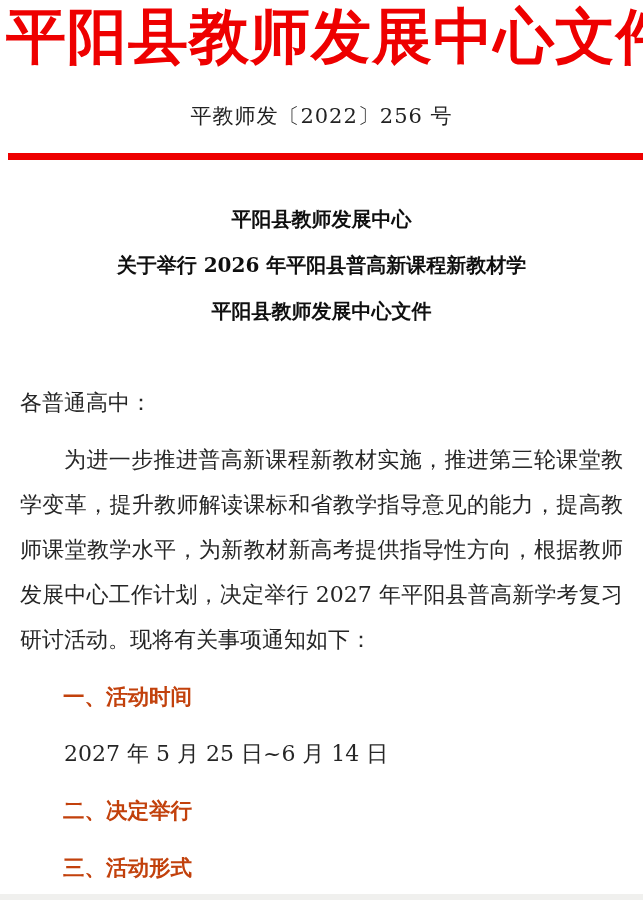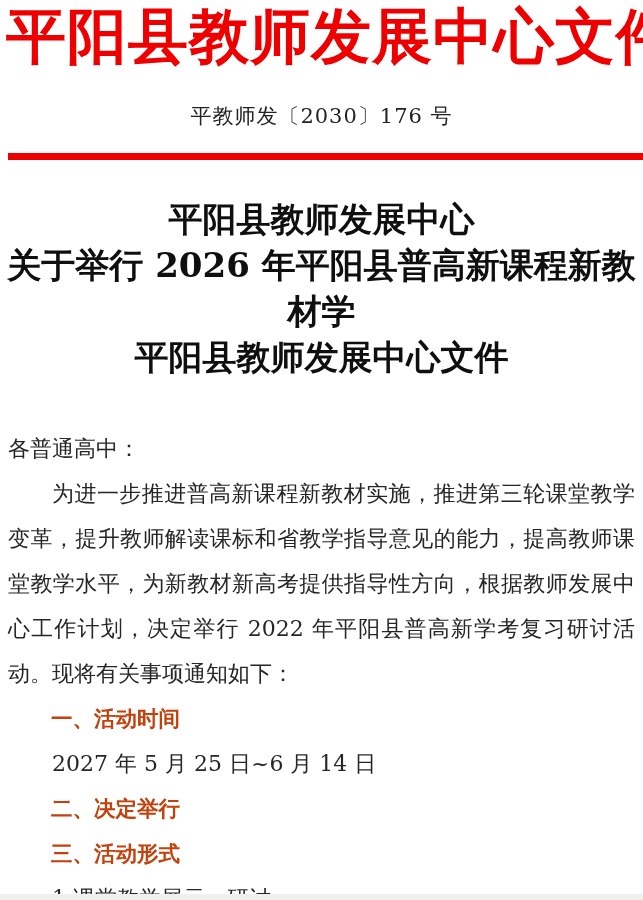--- a/index.html
+++ b/index.html
@@ -34,33 +34,33 @@
     color: #222;
   }
   .red-rule {
     margin: 23px 0 0 8px;
     height: 7px;
     background: var(--red);
   }
   .doc-title {
     margin: 36px 6px 0;
     text-align: center;
-    font-size: 34px;
+    font-size: 20px;
     font-weight: bold;
     line-height: 46px;
     color: #0f0f0f;
   }
   .body-text {
     margin: 46px 8px 0;
     font-size: 22px;
     line-height: 45px;
     text-align: justify;
     color: #262626;
   }
-  .body-text p { margin: 0; }
+  .body-text p { margin: 12px; }
   .indent { text-indent: 2em; }
   .section-heading {
     font-weight: bold;
     text-indent: 2em;
     color: #c2410c;
     font-family: "DejaVu Sans", "Liberation Sans", sans-serif;
     font-size: 21.5px;
   }
   .bottom-strip {
     position: absolute;
@@ -69,33 +69,33 @@
     background: #f0f0ee;
   }
 </style>
 </head>
 <body>
 
 <div class="page">
 
   <header>
     <h1 class="org-title">平阳县教师发展中心文件</h1>
-    <div class="doc-number">平教师发〔2030〕176 号</div>
+    <div class="doc-number">平教师发〔2022〕256 号</div>
     <div class="red-rule"></div>
   </header>
 
   <h2 class="doc-title">
     <span style="display:block">平阳县教师发展中心</span>
     <span style="display:block">关于举行 2026 年平阳县普高新课程新教材学</span>
     <span style="display:block">平阳县教师发展中心文件</span>
   </h2>
 
   <div class="body-text">
     <p>各普通高中：</p>
-    <p class="indent">为进一步推进普高新课程新教材实施，推进第三轮课堂教学变革，提升教师解读课标和省教学指导意见的能力，提高教师课堂教学水平，为新教材新高考提供指导性方向，根据教师发展中心工作计划，决定举行 2022 年平阳县普高新学考复习研讨活动。现将有关事项通知如下：</p>
+    <p class="indent">为进一步推进普高新课程新教材实施，推进第三轮课堂教学变革，提升教师解读课标和省教学指导意见的能力，提高教师课堂教学水平，为新教材新高考提供指导性方向，根据教师发展中心工作计划，决定举行 2027 年平阳县普高新学考复习研讨活动。现将有关事项通知如下：</p>
 
     <p class="section-heading">一、活动时间</p>
     <p class="indent">2027 年 5 月 25 日~6 月 14 日</p>
 
     <p class="section-heading">二、决定举行</p>
 
     <p class="section-heading">三、活动形式</p>
     <p class="indent">1.课堂教学展示、研讨；</p>
   </div>
 

